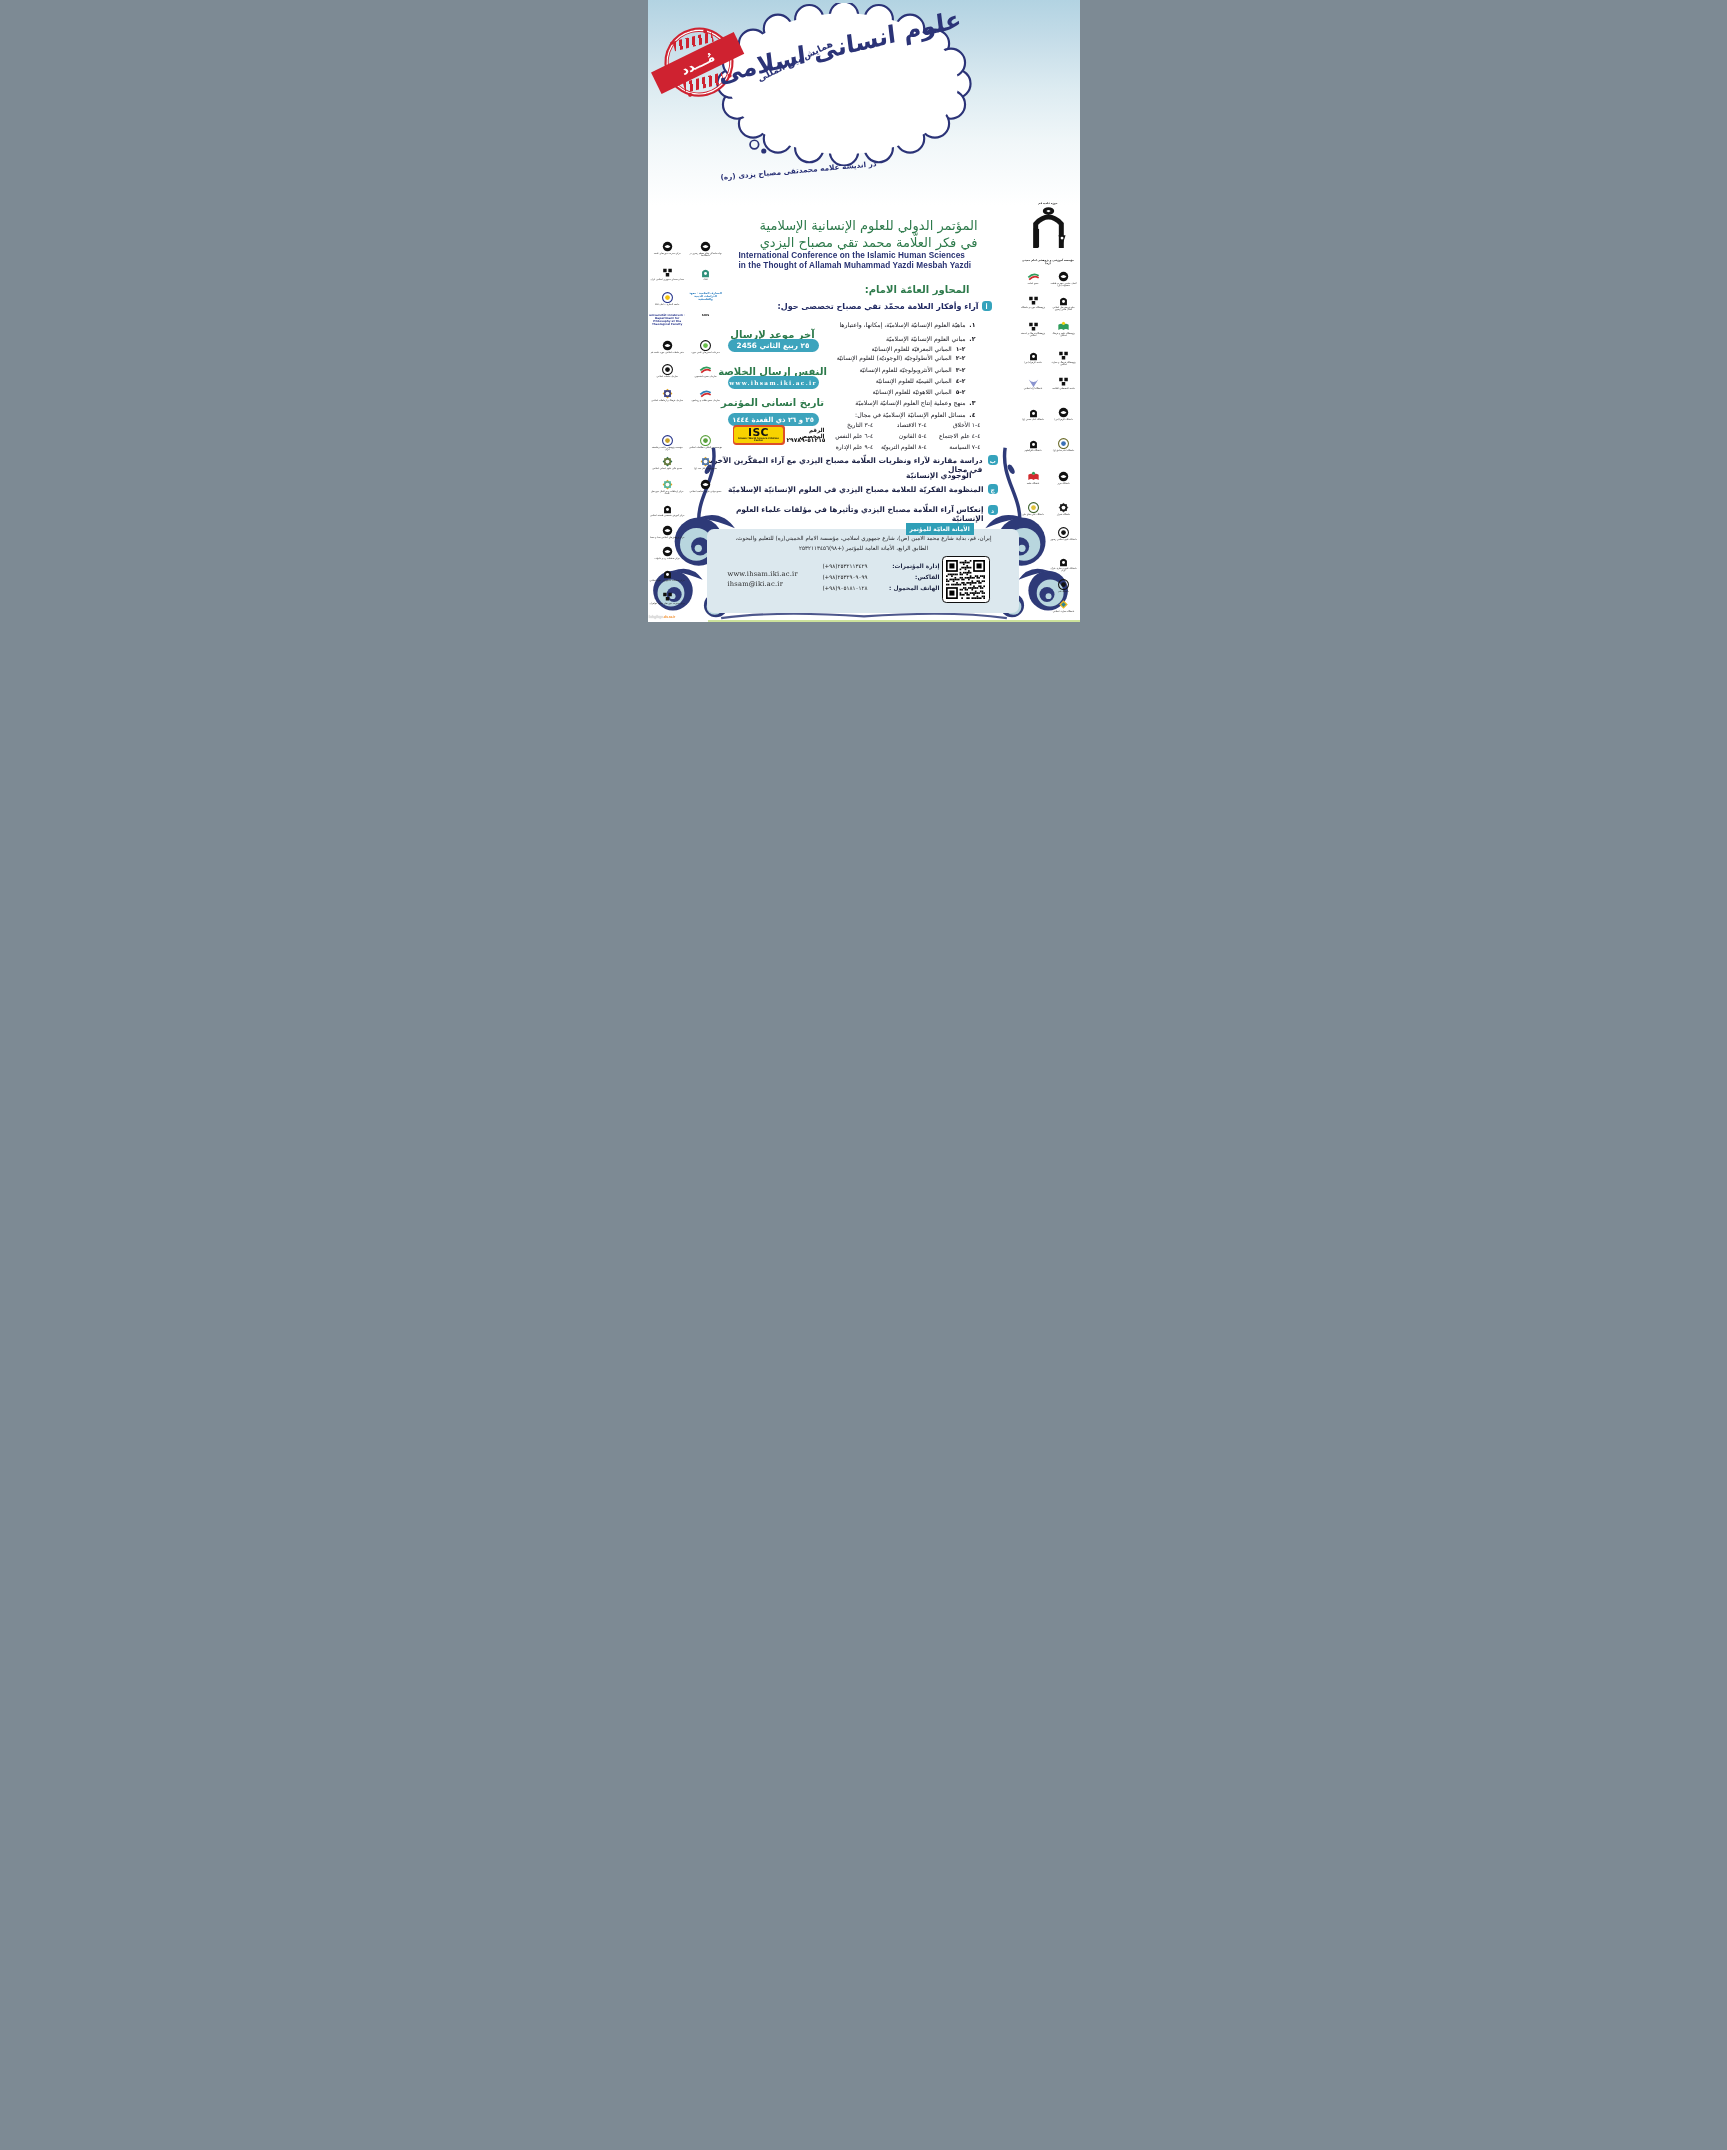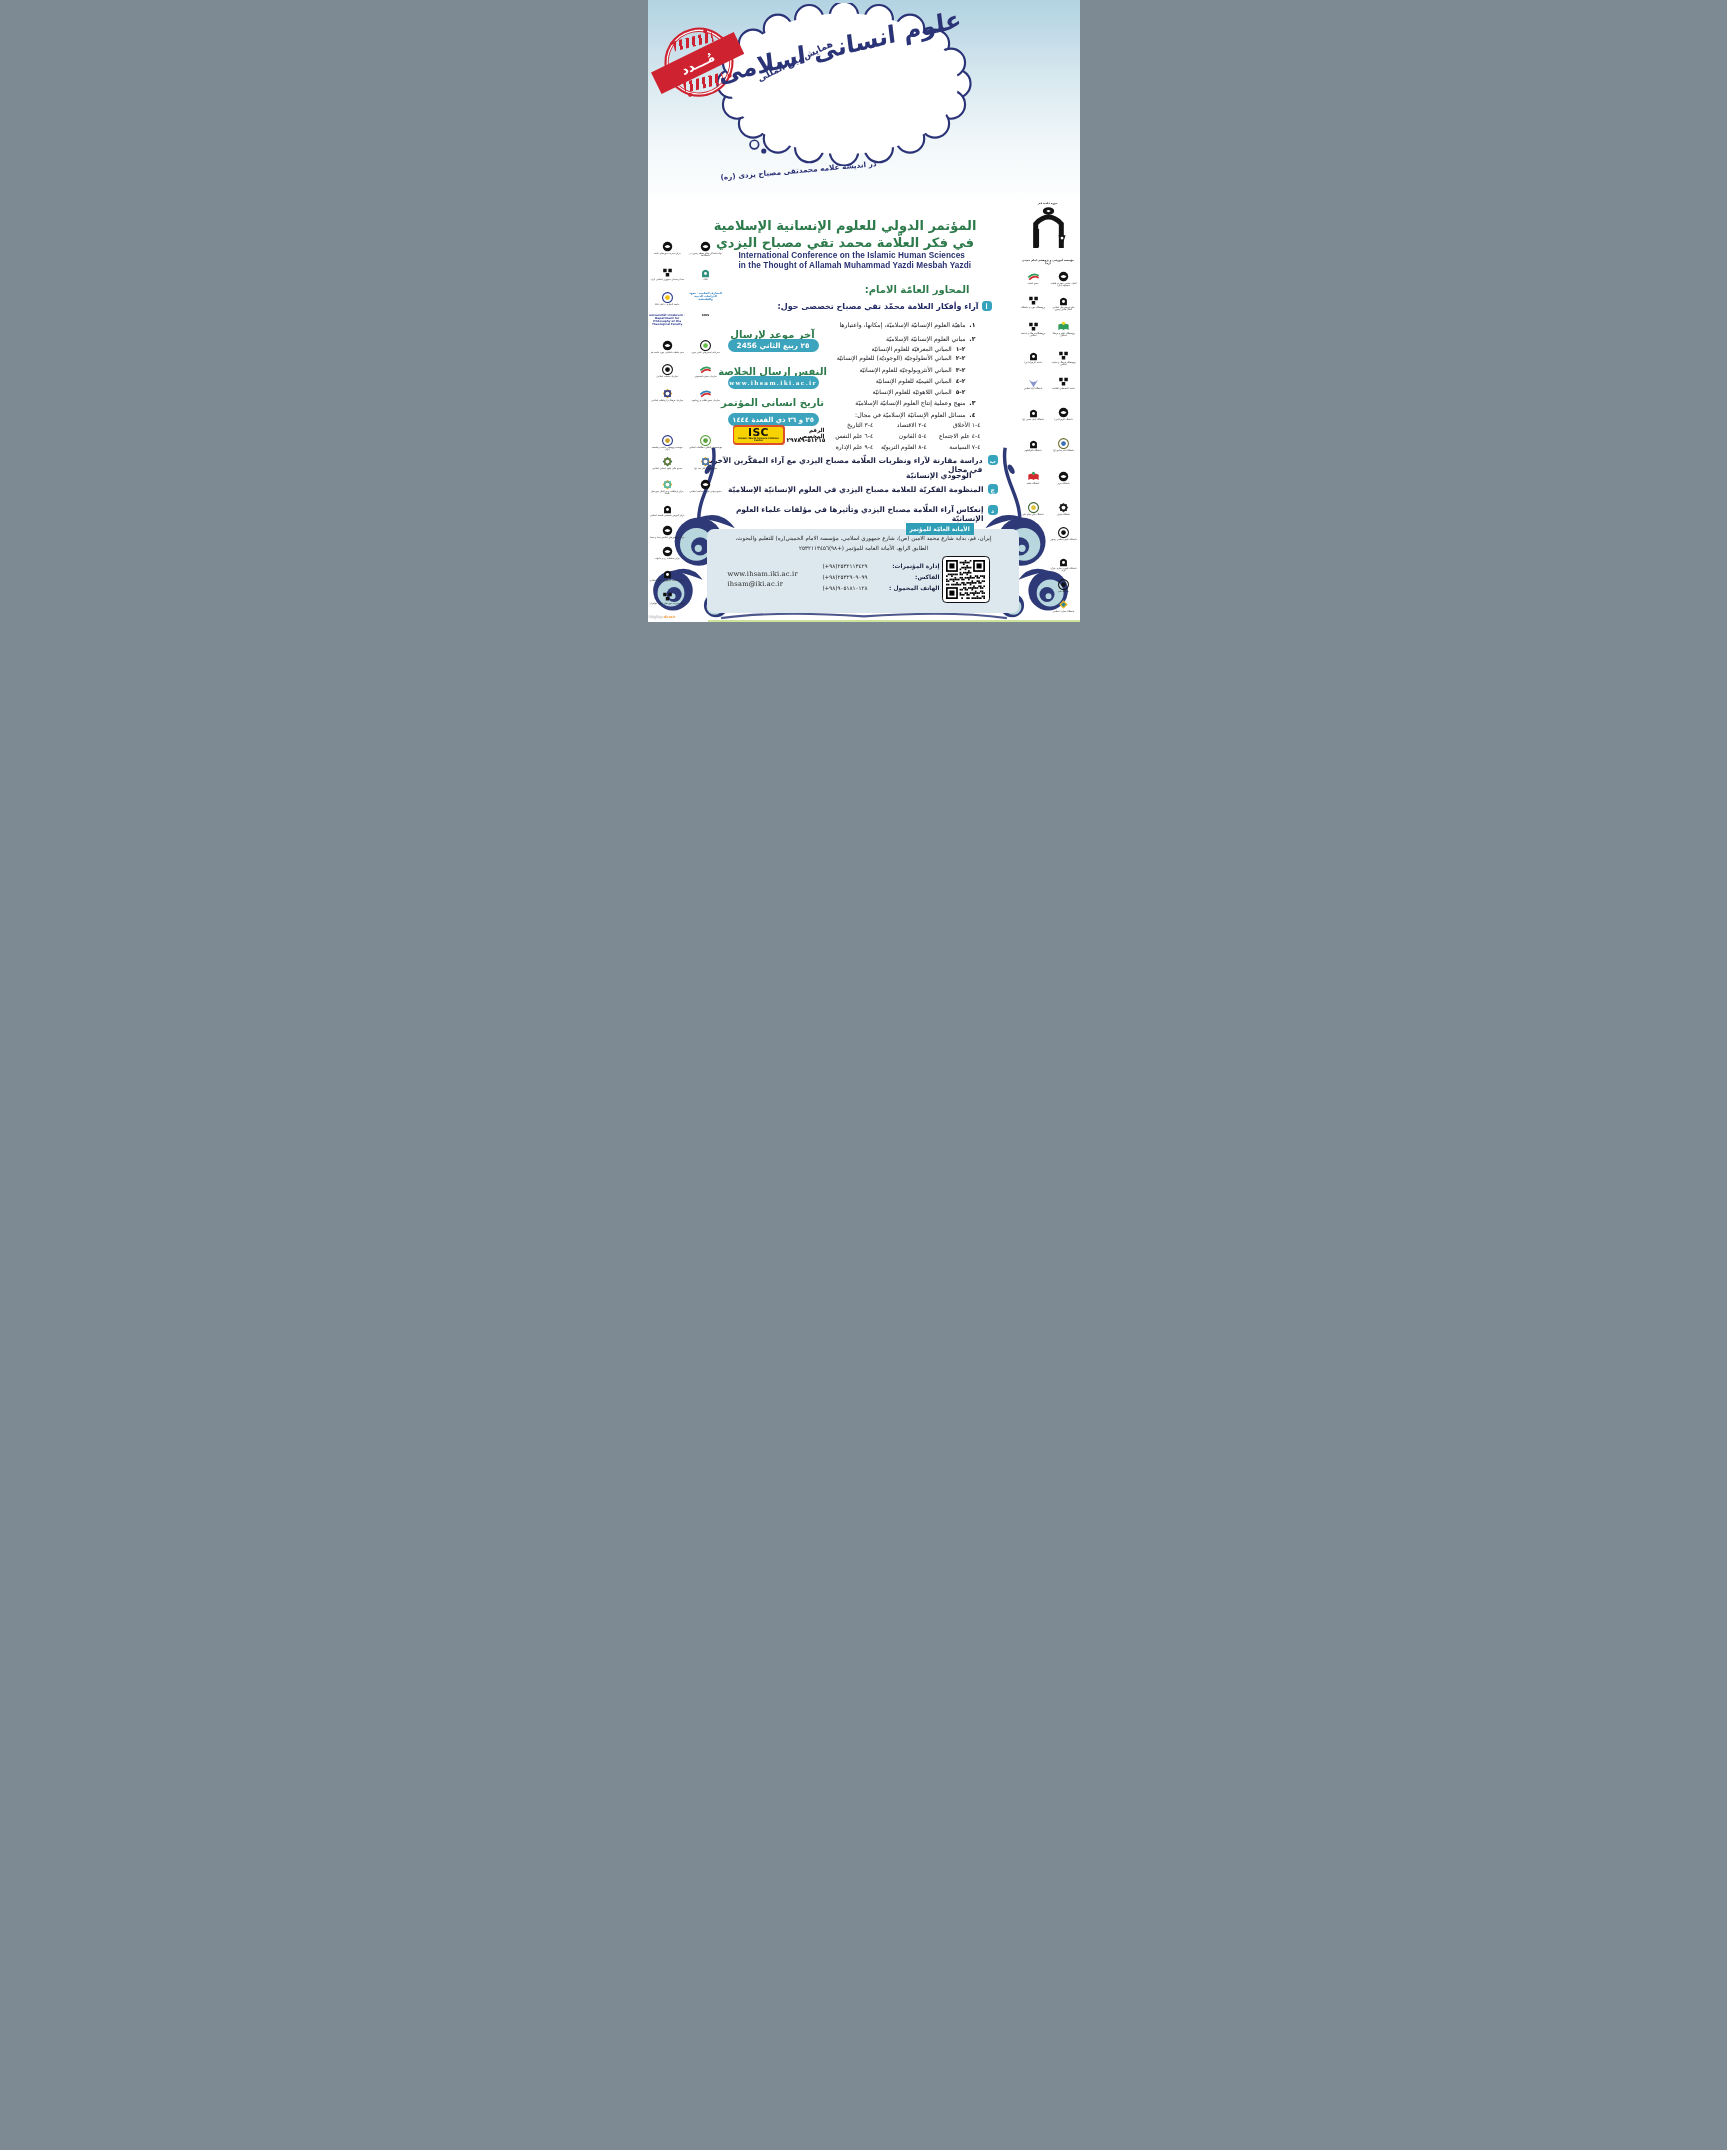--- a/index.html
+++ b/index.html
@@ -15,21 +15,21 @@
   #stamp .ring{position:absolute;left:6px;top:1.7px;width:65px;height:65px;border:2.2px solid #cf2230;border-radius:50%;box-shadow:inset 0 0 0 1.3px #fff,inset 0 0 0 2.2px #cf2230;overflow:hidden;}
   #stamp .hatch{position:absolute;left:12px;width:40px;height:10.3px;background:repeating-linear-gradient(100deg,#cf2230 0 3px,rgba(0,0,0,0) 3px 6.5px);}
   #stamp .dot{position:absolute;width:3.9px;height:3.9px;border-radius:50%;background:#cf2230;}
   #stamp .banner{position:absolute;left:-6.9px;top:25px;width:92px;height:24px;background:#cf2230;transform:rotate(-12deg);display:flex;align-items:center;justify-content:center;}
   #stamp .banner span{color:#fff;font-size:13px;font-weight:bold;letter-spacing:0.9px;}
   
   #callig-main{left:84px;top:31px;width:232px;transform:rotate(-13deg) skewX(-6deg);font-size:24px;font-weight:bold;color:#2b3377;white-space:nowrap;text-align:center;}
   #callig-side{left:106px;top:56px;transform:rotate(-26deg);font-size:9px;font-weight:bold;color:#2b3377;white-space:nowrap;}
   #callig-sub{left:71px;top:166px;width:159px;transform:rotate(-5deg);font-size:7.3px;font-weight:bold;color:#2b3377;text-align:center;}
   
-  .artitle{left:65px;width:265px;text-align:center;font-size:13px;font-weight:bold;color:#2d7a4b;}
+  .artitle{left:65px;width:265px;text-align:right;font-size:13px;font-weight:normal;color:#2d7a4b;}
   .entitle{left:91px;font-size:8.2px;font-weight:bold;color:#283272;font-family:"Liberation Sans","DejaVu Sans",sans-serif;letter-spacing:0.1px;}
   
   .sidelabel{left:65px;width:120px;text-align:center;font-size:10px;font-weight:bold;color:#2d7a4b;}
   .pill{left:80px;width:91px;height:13.3px;background:#3da4bd;border-radius:6.9px;color:#fff;display:flex;align-items:center;justify-content:center;font-weight:bold;}
   #isc-box{left:85px;top:425px;width:52px;height:20px;background:#dd4f28;border-radius:3.4px;padding:0;}
   #isc-inner{position:absolute;left:1.7px;top:1.7px;right:1.7px;bottom:1.7px;background:#f8d200;border-radius:2.2px;text-align:center;overflow:hidden;}
   #isc-inner .abbr{font-size:10.8px;font-weight:bold;color:#111;line-height:11.2px;letter-spacing:0.4px;}
   #isc-inner .cap{font-size:2.4px;font-weight:bold;color:#111;line-height:2.6px;}
   
   .badge{width:10.3px;height:10.3px;background:#35a3bc;border-radius:3.4px;color:#fff;font-weight:bold;font-size:6px;display:flex;align-items:center;justify-content:center;}

